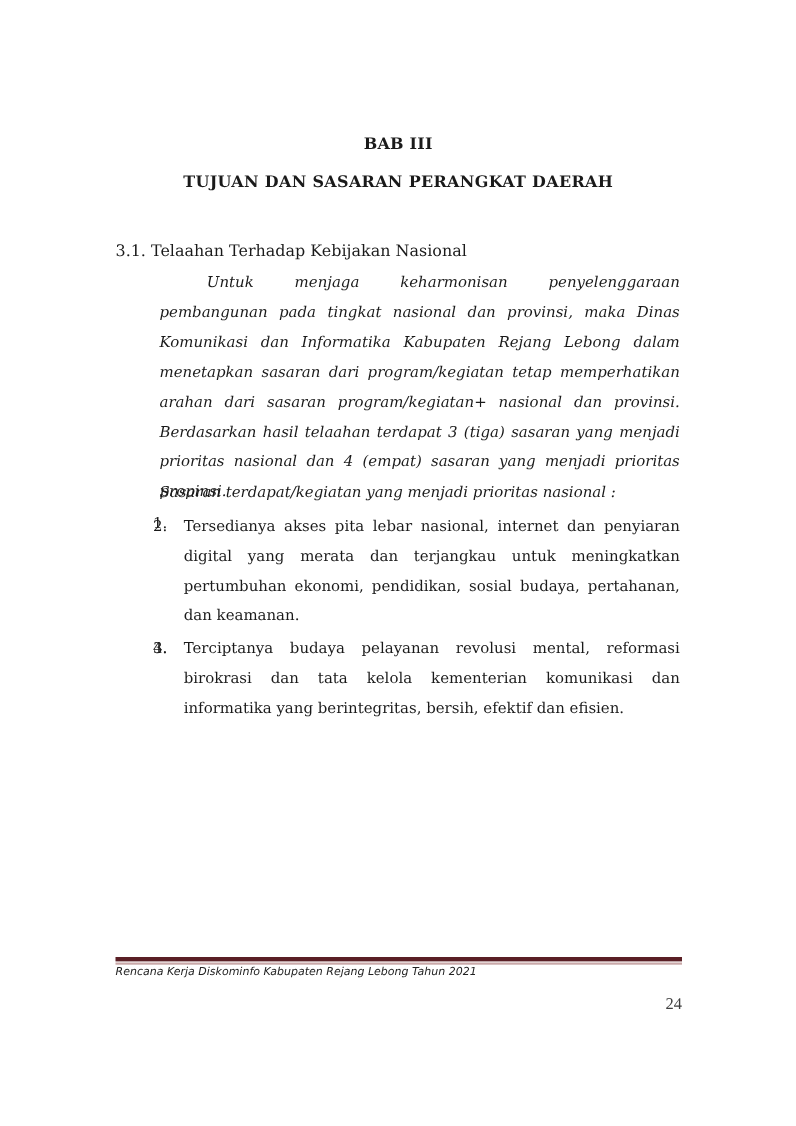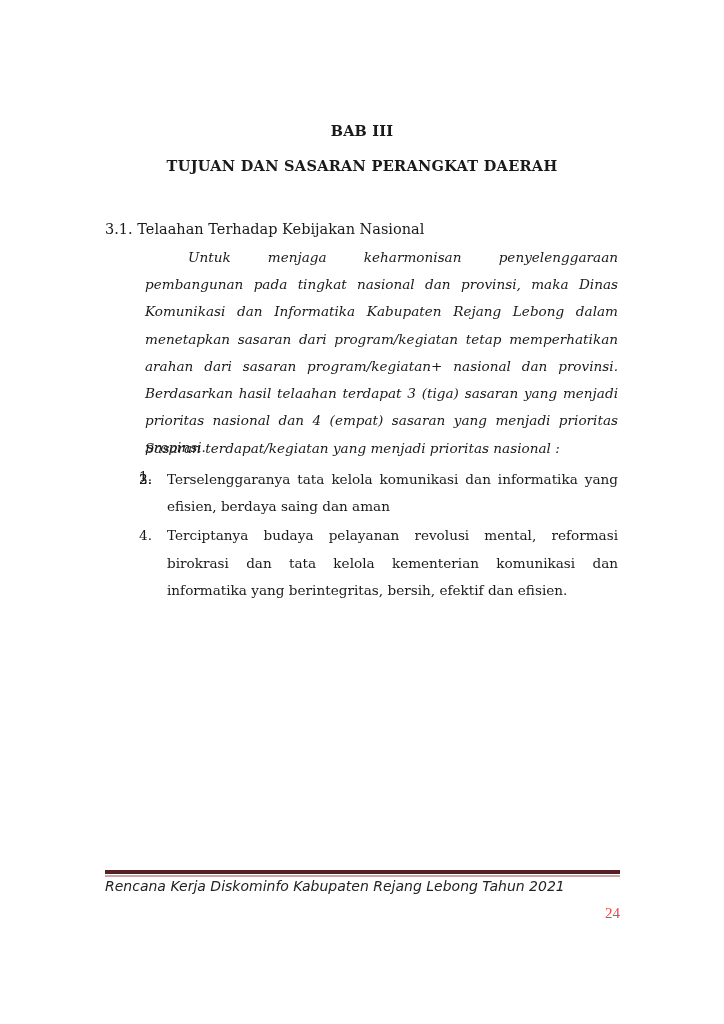--- a/index.html
+++ b/index.html
@@ -100,31 +100,31 @@
       width: 515px;
       height: 1.5px;
       background: #c9a8a8;
     }
     .footer-text {
       position: absolute;
       left: 105px;
       top: 866px;
       font-family: "DejaVu Sans", "Liberation Sans", sans-serif;
       font-style: italic;
-      font-size: 14px;
+      font-size: 10px;
       color: #222;
       text-align: center;
     }
     .page-number {
       position: absolute;
       right: 104px;
       top: 893px;
       font-family: "Liberation Serif", "DejaVu Serif", serif;
       font-size: 15px;
-      color: #ef4444;
+      color: #404040;
     }
   </style>
 </head>
 <body>
 
 <div class="page">
 
   <div class="chapter-label">BAB III</div>
   <div class="chapter-title">TUJUAN DAN SASARAN PERANGKAT DAERAH</div>
 
@@ -133,24 +133,24 @@
   <div class="body-text para-1">Untuk menjaga keharmonisan penyelenggaraan pembangunan pada tingkat nasional dan provinsi, maka Dinas Komunikasi dan Informatika Kabupaten Rejang Lebong dalam menetapkan sasaran dari program/kegiatan tetap memperhatikan arahan dari sasaran program/kegiatan+ nasional dan provinsi. Berdasarkan hasil telaahan terdapat 3 (tiga) sasaran yang menjadi prioritas nasional dan 4 (empat) sasaran yang menjadi prioritas propinsi.</div>
 
   <div class="body-text intro-line">Sasaran terdapat/kegiatan yang menjadi prioritas nasional :</div>
 
   <ol class="list">
     <li class="list-item">
       <span class="list-num">1.</span>
     </li>
     <li class="list-item">
       <span class="list-num">2.</span>
+      <span>Tersedianya akses pita lebar nasional, internet dan penyiaran digital yang merata dan terjangkau untuk meningkatkan pertumbuhan ekonomi, pendidikan, sosial budaya, pertahanan, dan keamanan.</span>
     </li>
     <li class="list-item">
       <span class="list-num">3.</span>
-      <span>Terselenggaranya tata kelola komunikasi dan informatika yang efisien, berdaya saing dan aman</span>
     </li>
     <li class="list-item">
       <span class="list-num">4.</span>
       <span>Terciptanya budaya pelayanan revolusi mental, reformasi birokrasi dan tata kelola kementerian komunikasi dan informatika yang berintegritas, bersih, efektif dan efisien.</span>
     </li>
   </ol>
 
   <div class="footer-rule-thick"></div>
   <div class="footer-rule-thin"></div>
   <div class="footer-text">Rencana Kerja Diskominfo Kabupaten Rejang Lebong Tahun 2021</div>

